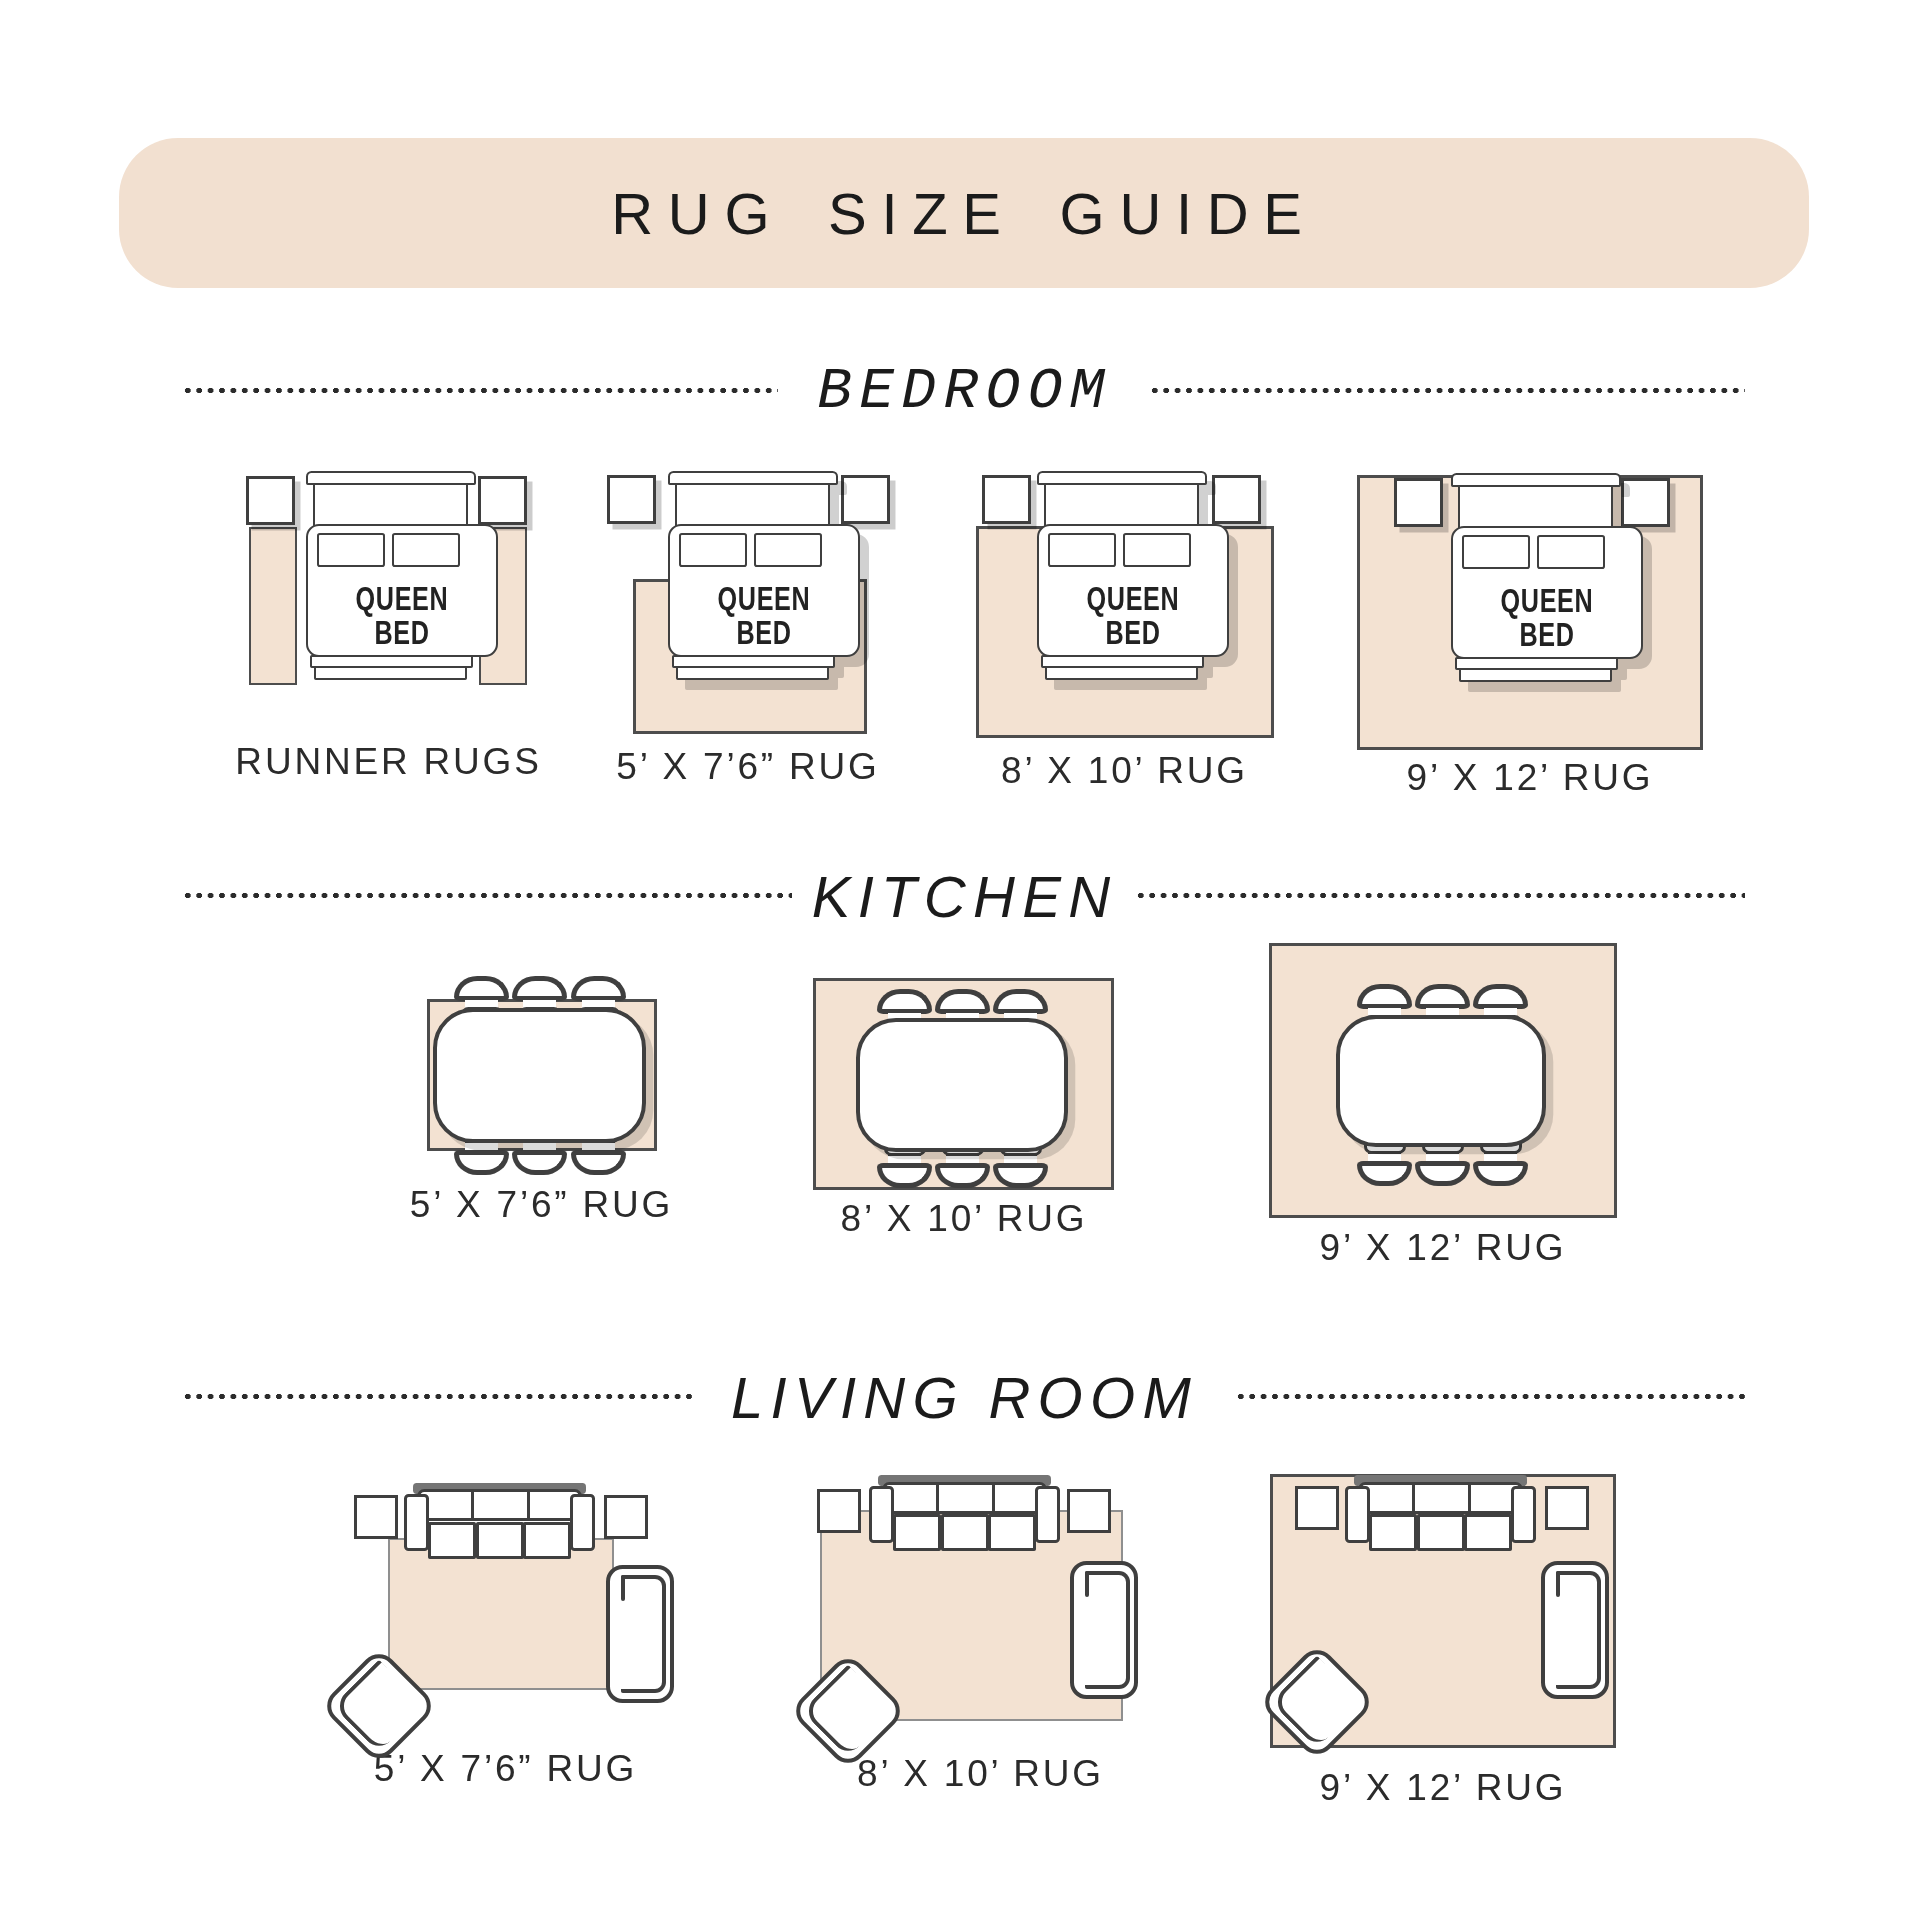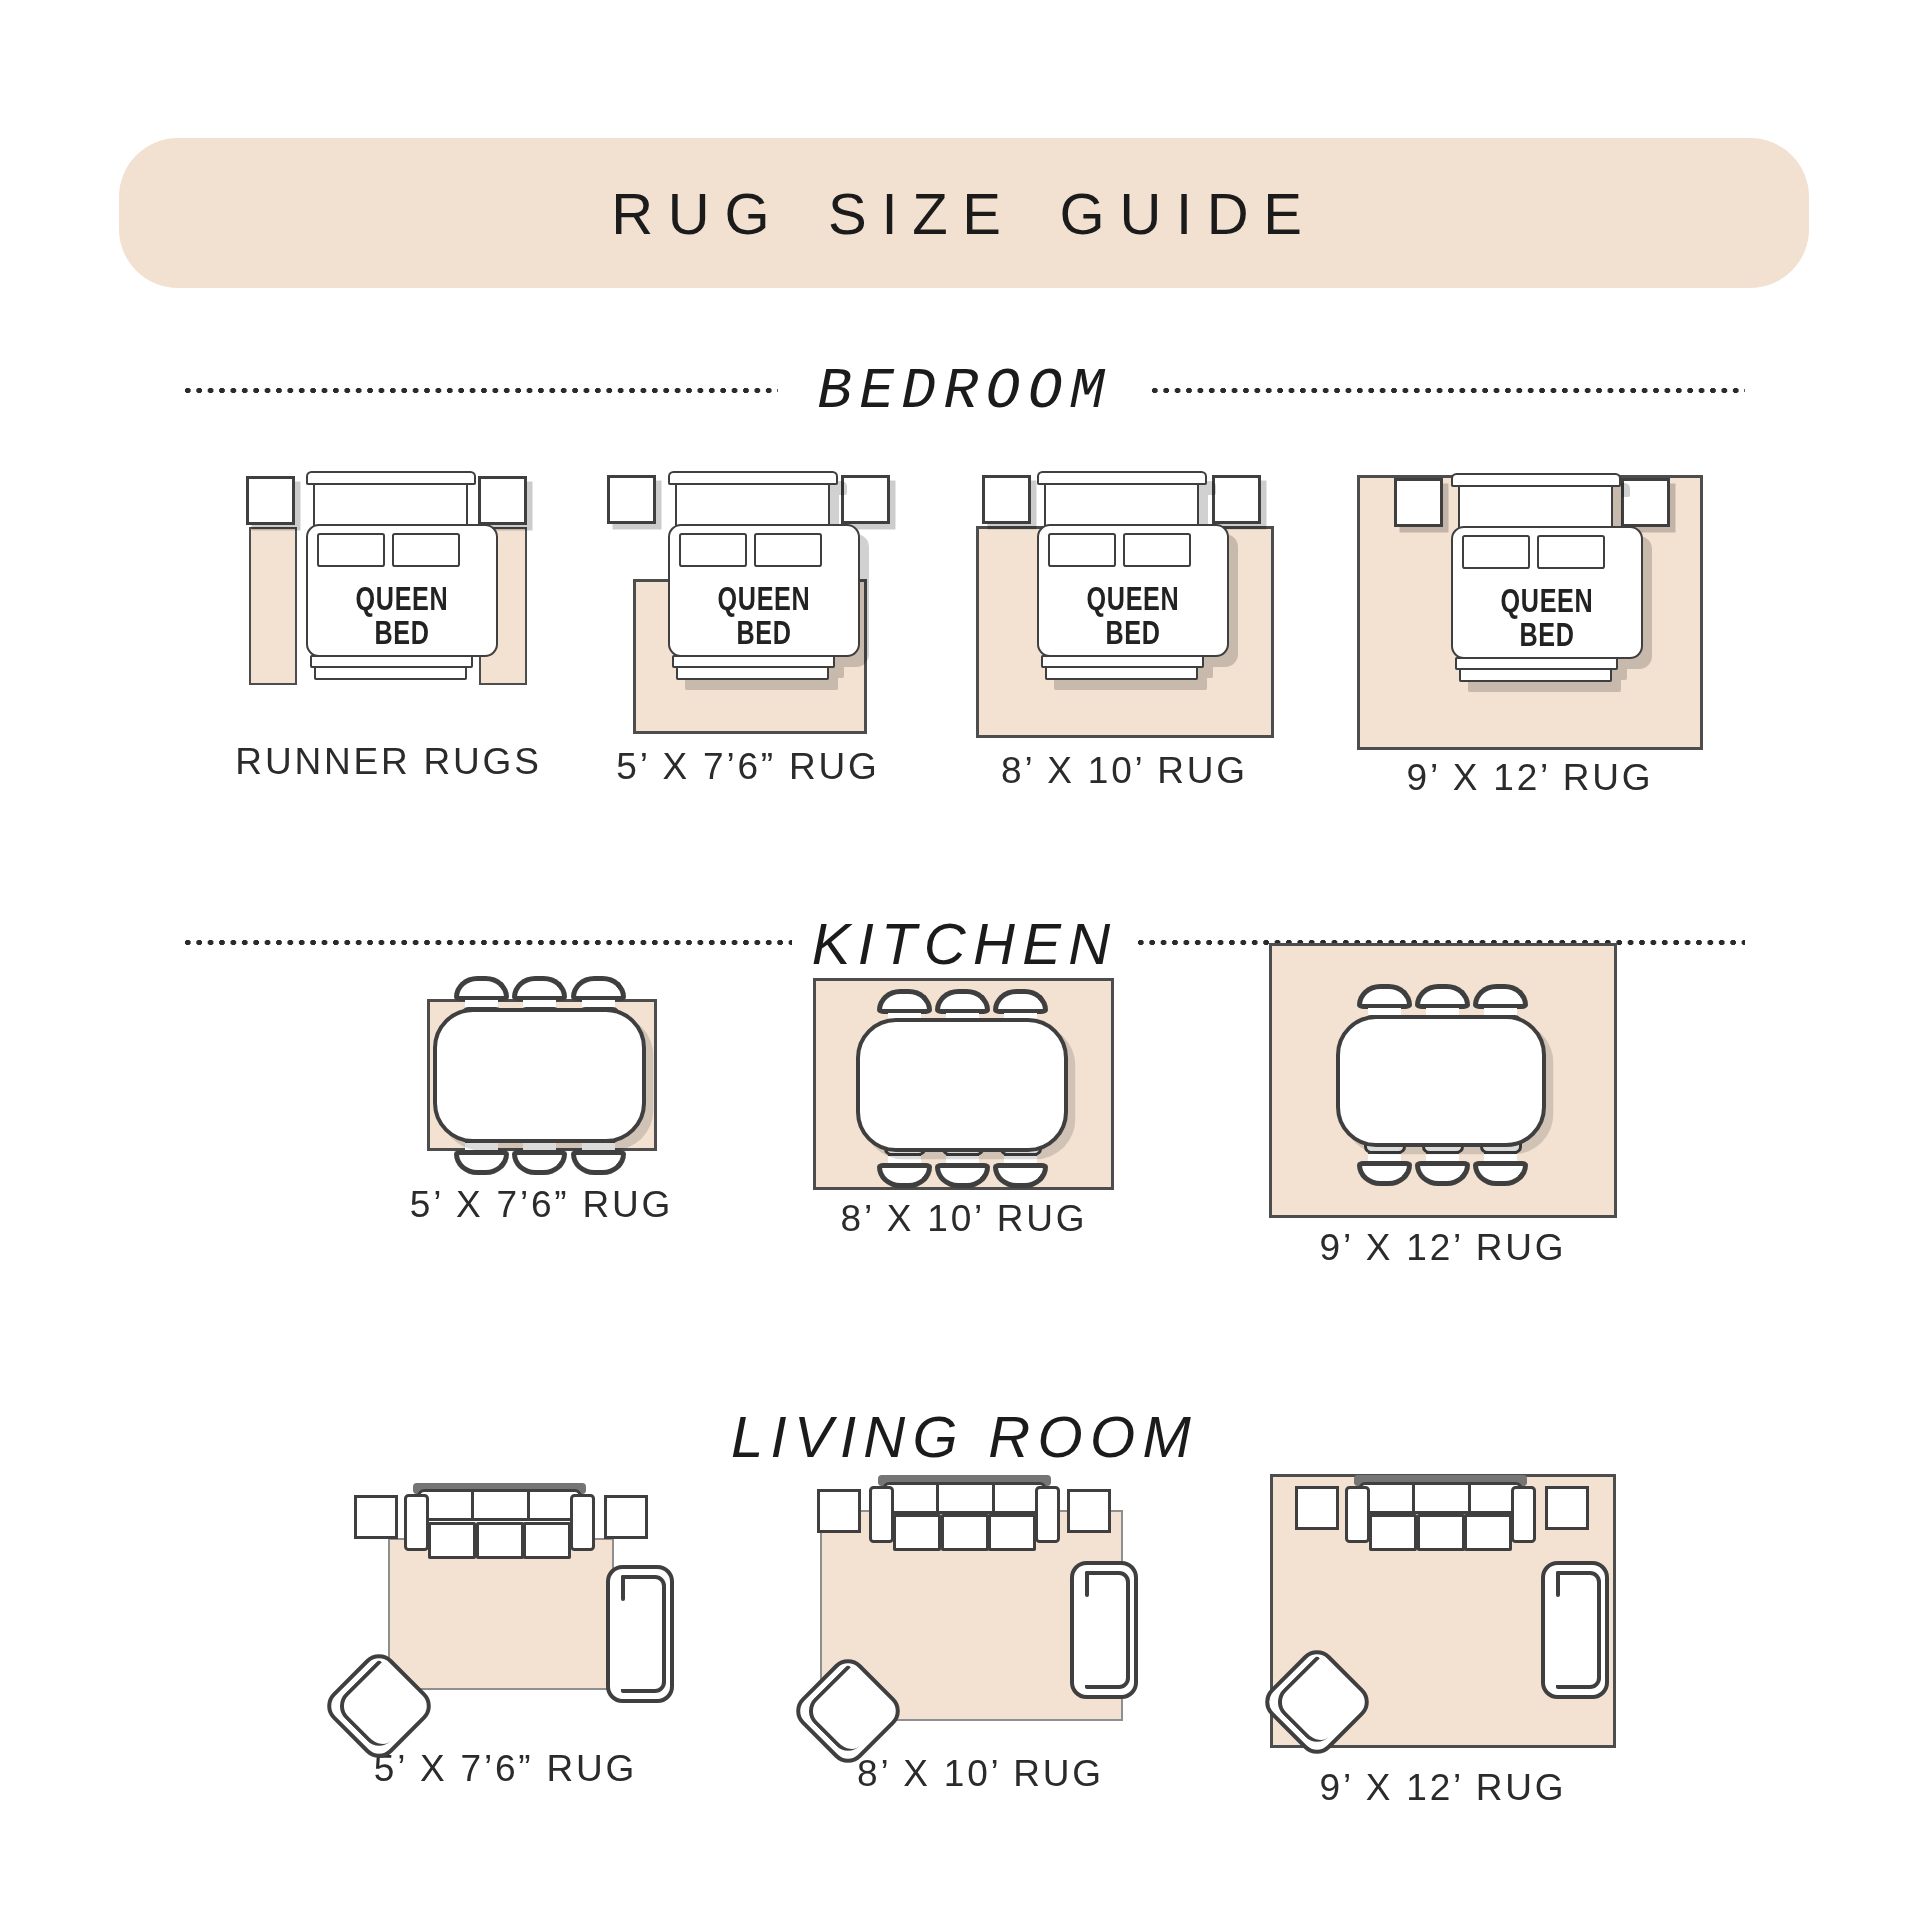--- a/index.html
+++ b/index.html
@@ -174,21 +174,21 @@
         <i class="bp" style="left:9.2px;"></i>
         <i class="bp" style="left:84px;"></i>
         <span class="bl">QUEEN BED</span>
       </div>
       <i class="bf1"></i>
       <i class="bf2"></i>
     </div>
     <div class="dlabel">9’ X 12’ RUG</div>
   </div>
 
-  <div class="sec-h" style="top:910px;gap:20px;">
+  <div class="sec-h" style="top:863px;gap:20px;">
     <span class="dots"></span>
     <span class="sec-t">KITCHEN</span>
     <span class="dots"></span>
   </div>
 
   <div class="diag" style="left:413px;top:969px;width:257px;height:257px;">
     <div class="rug" style="left:13.8px;top:30px;width:230px;height:152px;"></div>
     <div class="chair chair--top" style="left:39px;top:7.3px;">
       <i class="c-arc"></i>
         <i class="c-str"></i>
@@ -288,21 +288,21 @@
     </div>
     <div class="chair chair--bot" style="left:202px;top:191px;">
       <i class="c-seat"></i>
         <i class="c-str"></i>
         <i class="c-arc"></i>
     </div>
     <div class="ktable" style="left:67px;top:72px;width:210px;height:132px;"></div>
     <div class="dlabel">9’ X 12’ RUG</div>
   </div>
 
-  <div class="sec-h" style="top:1364px;flex-direction:column;">
+  <div class="sec-h" style="top:1364px;">
     <span class="dots"></span>
     <span class="sec-t">LIVING ROOM</span>
     <span class="dots"></span>
   </div>
 
   <div class="diag" style="left:331px;top:1469px;width:349px;height:321px;">
     <div class="rug rug--soft" style="left:57px;top:69px;width:226px;height:152px;"></div>
     <div class="stable" style="left:23px;top:26px;"></div>
     <div class="stable" style="left:273px;top:26px;"></div>
     <div class="sofa" style="left:73px;top:13.8px;">

